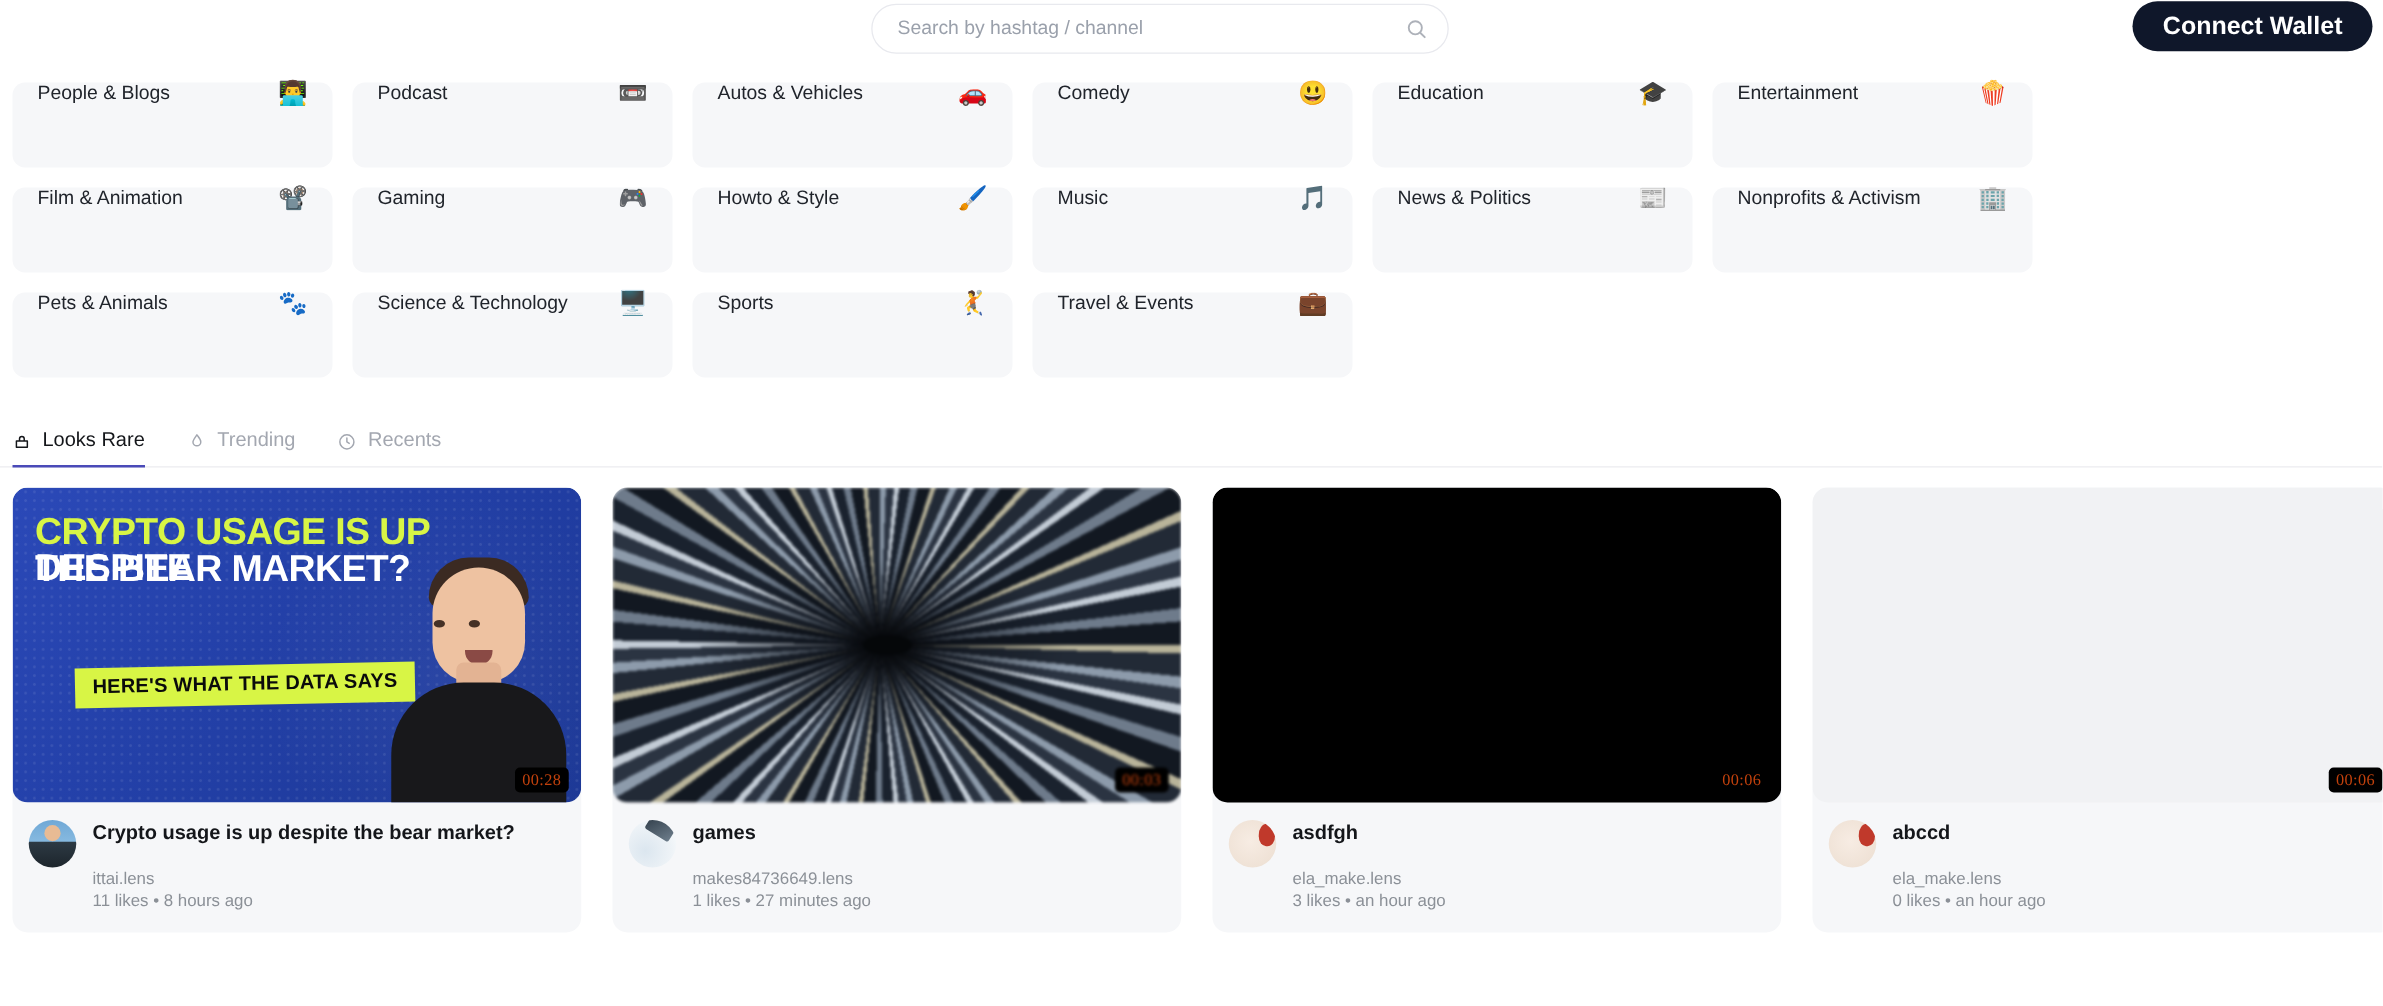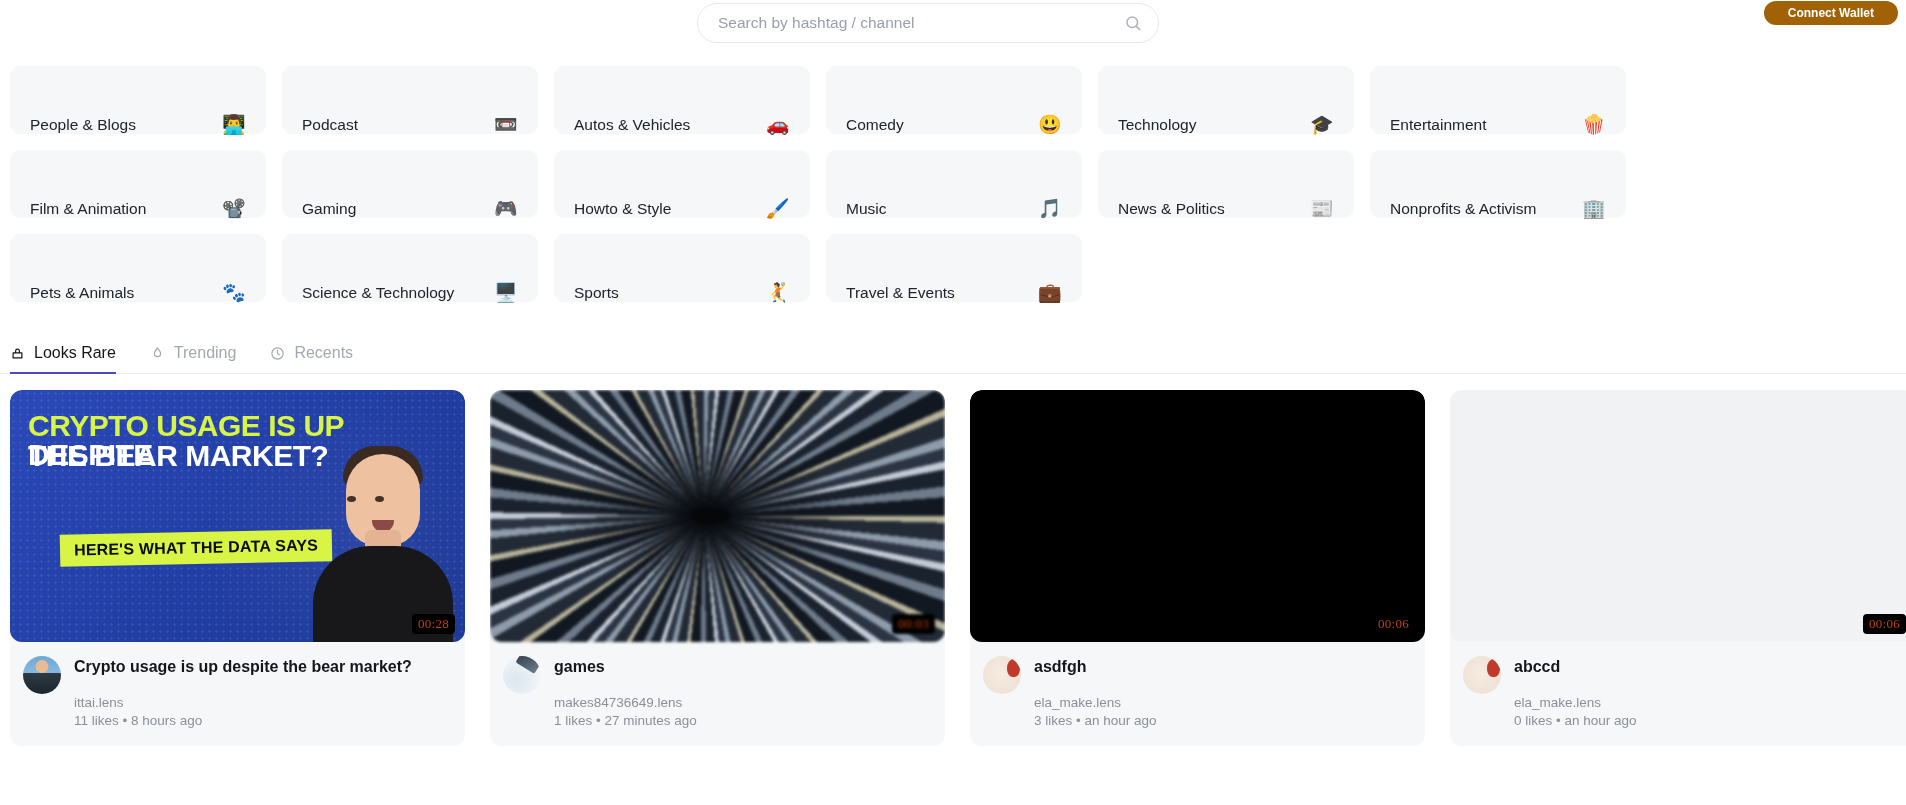--- a/index.html
+++ b/index.html
@@ -38,27 +38,27 @@
     background: transparent;
     font-family: "Liberation Sans", sans-serif;
   }
   .search-input::placeholder { color: #9aa0ab; }
   .search-icon { width: 18px; height: 18px; flex: 0 0 auto; opacity: .55; }
 
   .connect-btn {
     position: absolute;
     right: 8px;
     top: 1px;
-    height: 24px;
+    height: 40px;
     padding: 0 24px;
     border: none;
     border-radius: 20px;
-    background: #a16207;
+    background: #0f172a;
     color: #ffffff;
-    font-size: 12px;
+    font-size: 20px;
     font-weight: 700;
     font-family: "Liberation Sans", sans-serif;
     cursor: pointer;
     display: flex;
     align-items: center;
   }
 
   
   .chips {
     display: flex;
@@ -66,21 +66,21 @@
     gap: 16px;
     padding: 20px 10px 0 10px;
     width: 1906px;
   }
   .chip {
     width: 256px;
     height: 68px;
     background: #f6f7f9;
     border-radius: 10px;
     display: flex;
-    align-items: flex-end;
+    align-items: flex-start;
     justify-content: space-between;
     padding: 0 20px;
     cursor: pointer;
     flex: 0 0 auto;
   }
   .chip-label {
     font-size: 15.5px;
     color: #20242b;
     white-space: nowrap;
   }
@@ -337,21 +337,21 @@
   </div>
   <div class="chip">
     <span class="chip-label">Autos &amp; Vehicles</span>
     <span class="chip-emoji">🚗</span>
   </div>
   <div class="chip">
     <span class="chip-label">Comedy</span>
     <span class="chip-emoji">😃</span>
   </div>
   <div class="chip">
-    <span class="chip-label">Technology</span>
+    <span class="chip-label">Education</span>
     <span class="chip-emoji">🎓</span>
   </div>
   <div class="chip">
     <span class="chip-label">Entertainment</span>
     <span class="chip-emoji">🍿</span>
   </div>
   <div class="chip">
     <span class="chip-label">Film &amp; Animation</span>
     <span class="chip-emoji">📽️</span>
   </div>

